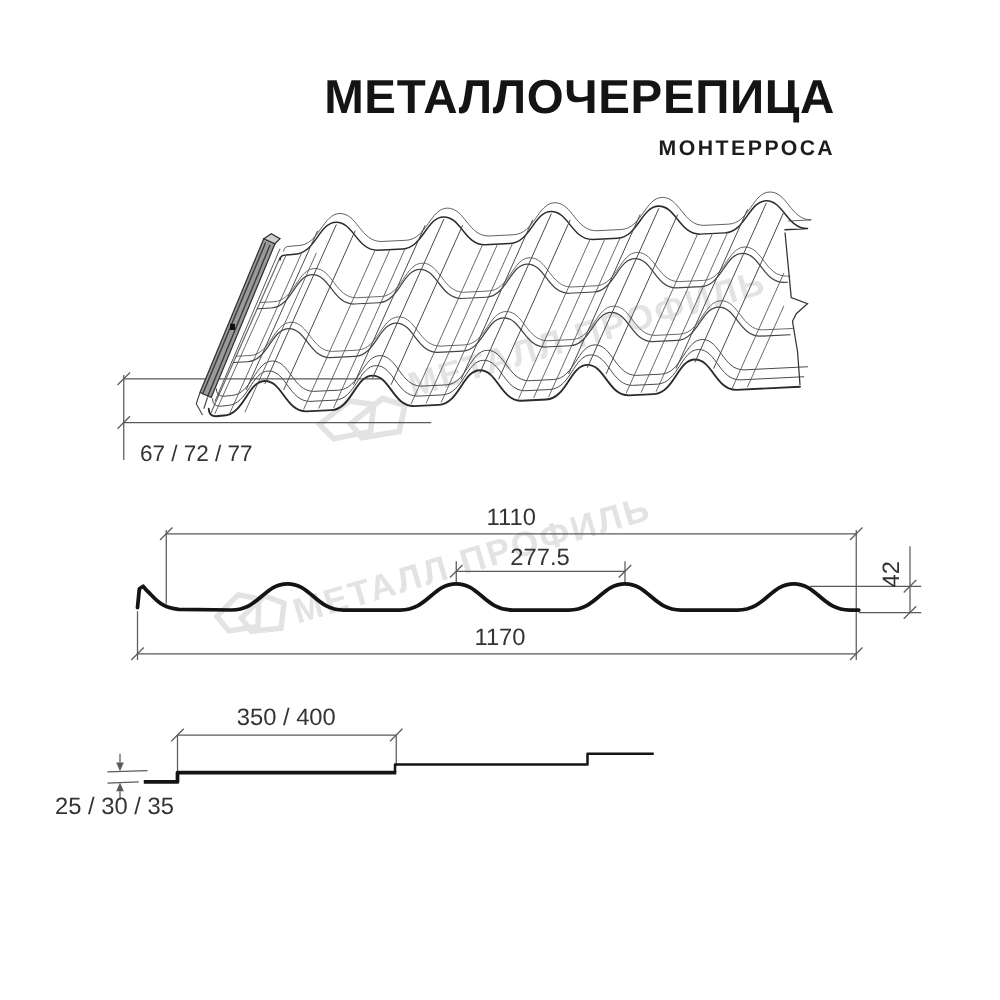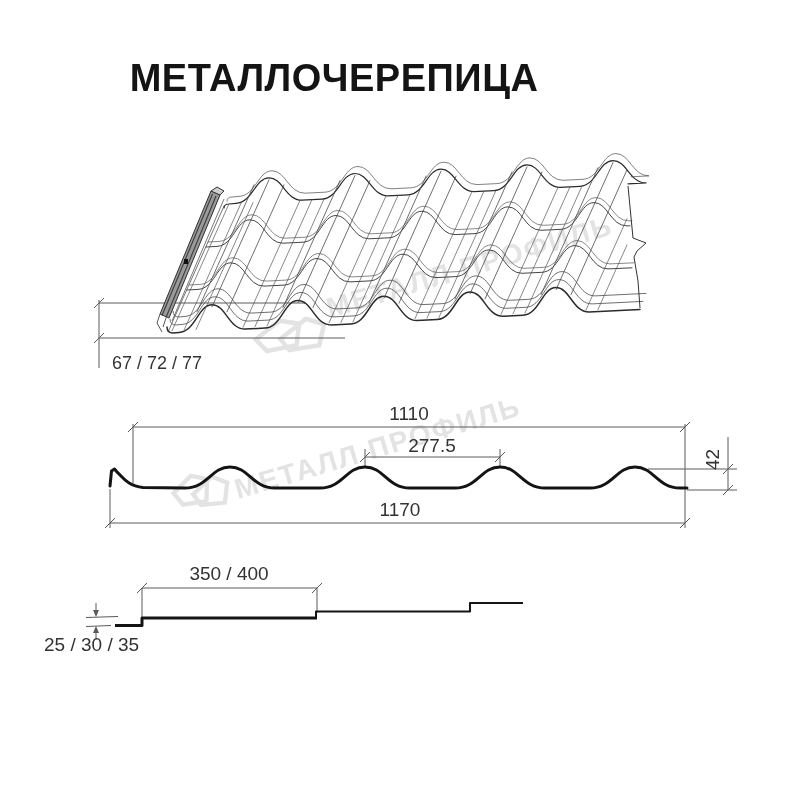--- a/index.html
+++ b/index.html
@@ -1,35 +1,36 @@
 <!DOCTYPE html>
 <html><head>
 <meta charset="utf-8">
 <style>
   html,body{margin:0;padding:0;}
   body{
     width:800px;height:800px;background:#ffffff;overflow:hidden;position:relative;
     font-family:"Liberation Sans", sans-serif;
   }
-  .header{position:absolute;left:0;top:58px;width:668px;text-align:center;z-index:3;}
+  .header{position:absolute;left:0;top:58px;width:668px;text-align:right;z-index:3;}
   .title{
     font-size:38px;font-weight:800;letter-spacing:.5px;color:#141414;line-height:1.1;
   }
   .subtitle{
     margin-top:9px;font-size:17px;font-weight:600;letter-spacing:2px;color:#1c1c1c;
   }
   svg#art{position:absolute;left:0;top:0;z-index:1;}
   .dimtext{fill:#333;font-family:"Liberation Sans",sans-serif;}
   .wmtext{fill:#e3e3e3;font-family:"Liberation Sans",sans-serif;font-weight:700;letter-spacing:2px;}
 </style>
 </head>
 <body>
 
 <div class="header">
   <div class="title">МЕТАЛЛОЧЕРЕПИЦА</div>
+  <div class="subtitle">МОНТЕРРОСА</div>
 </div>
 
 <svg id="art" width="800" height="800" viewBox="0 0 800 800">
 
   <g>
     <g transform="translate(252,326) rotate(-15)" stroke="#e3e3e3" stroke-width="4.5" fill="none">
       <path d="M0,14 L28,2 L46,10 L38,30 L8,28 Z"></path>
       <path d="M24,20 L54,7 L70,17 L60,36 L30,33 Z"></path>
     </g>
     <text class="wmtext" font-size="28" transform="translate(330,318) rotate(-16.5)">МЕТАЛЛ ПРОФИЛЬ</text>

